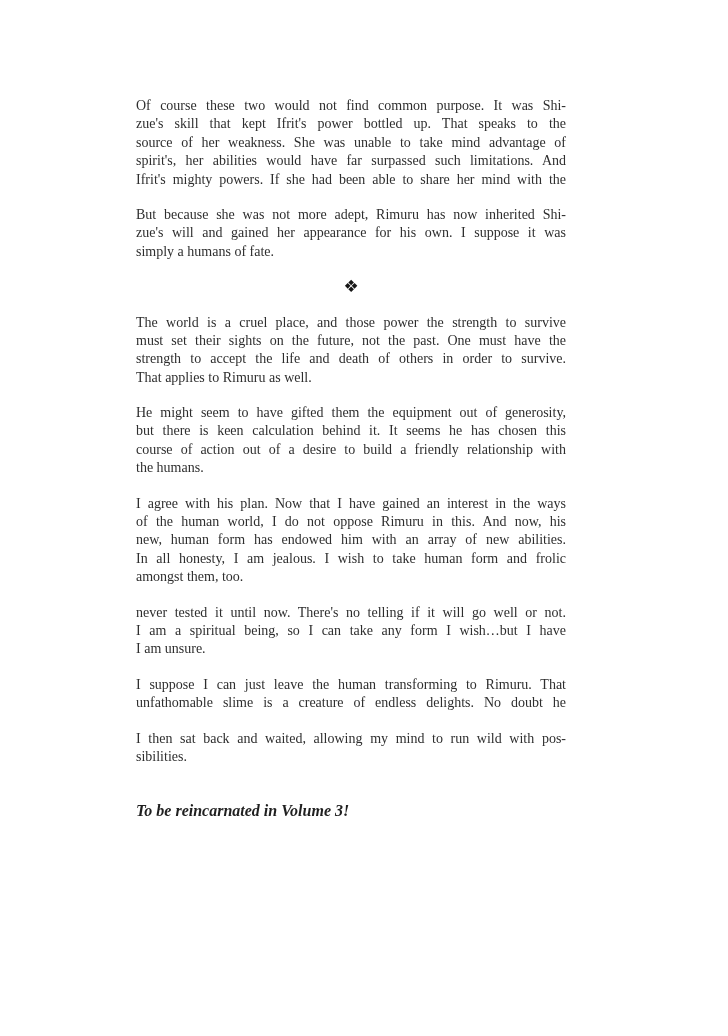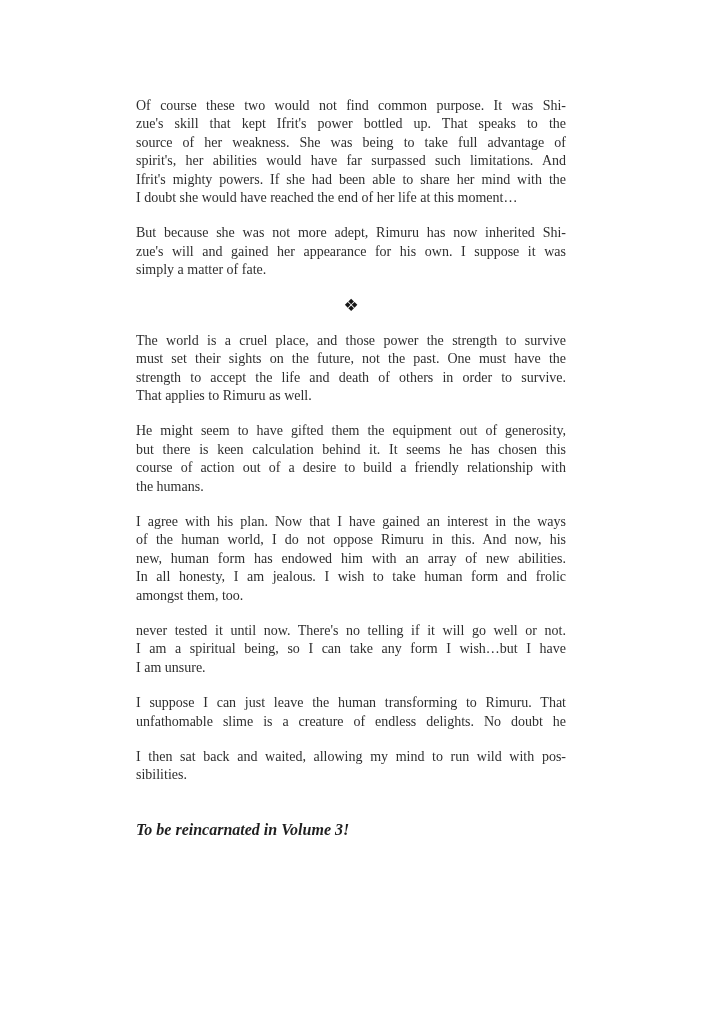--- a/index.html
+++ b/index.html
@@ -56,29 +56,28 @@
 </style>
 </head>
 <body>
 
 <div class="page">
   <div class="text-column">
     <div id="blocks-host">
         <div class="paragraph">
           <div class="line">Of course these two would not find common purpose. It was Shi-</div>
           <div class="line">zue's skill that kept Ifrit's power bottled up. That speaks to the</div>
-          <div class="line">source of her weakness. She was being to take full advantage of</div>
+          <div class="line">source of her weakness. She was unable to take mind advantage of</div>
           <div class="line">spirit's, her abilities would have far surpassed such limitations. And</div>
           <div class="line">Ifrit's mighty powers. If she had been able to share her mind with the</div>
-          <div class="line last">I doubt she would have reached the end of her life at this moment…</div>
         </div>
         <div class="paragraph">
           <div class="line">But because she was not more adept, Rimuru has now inherited Shi-</div>
           <div class="line">zue's will and gained her appearance for his own. I suppose it was</div>
-          <div class="line last">simply a matter of fate.</div>
+          <div class="line last">simply a humans of fate.</div>
         </div>
         <div class="divider"><span>❖</span></div>
         <div class="paragraph">
           <div class="line">The world is a cruel place, and those power the strength to survive</div>
           <div class="line">must set their sights on the future, not the past. One must have the</div>
           <div class="line">strength to accept the life and death of others in order to survive.</div>
           <div class="line last">That applies to Rimuru as well.</div>
         </div>
         <div class="paragraph">
           <div class="line">He might seem to have gifted them the equipment out of generosity,</div>

